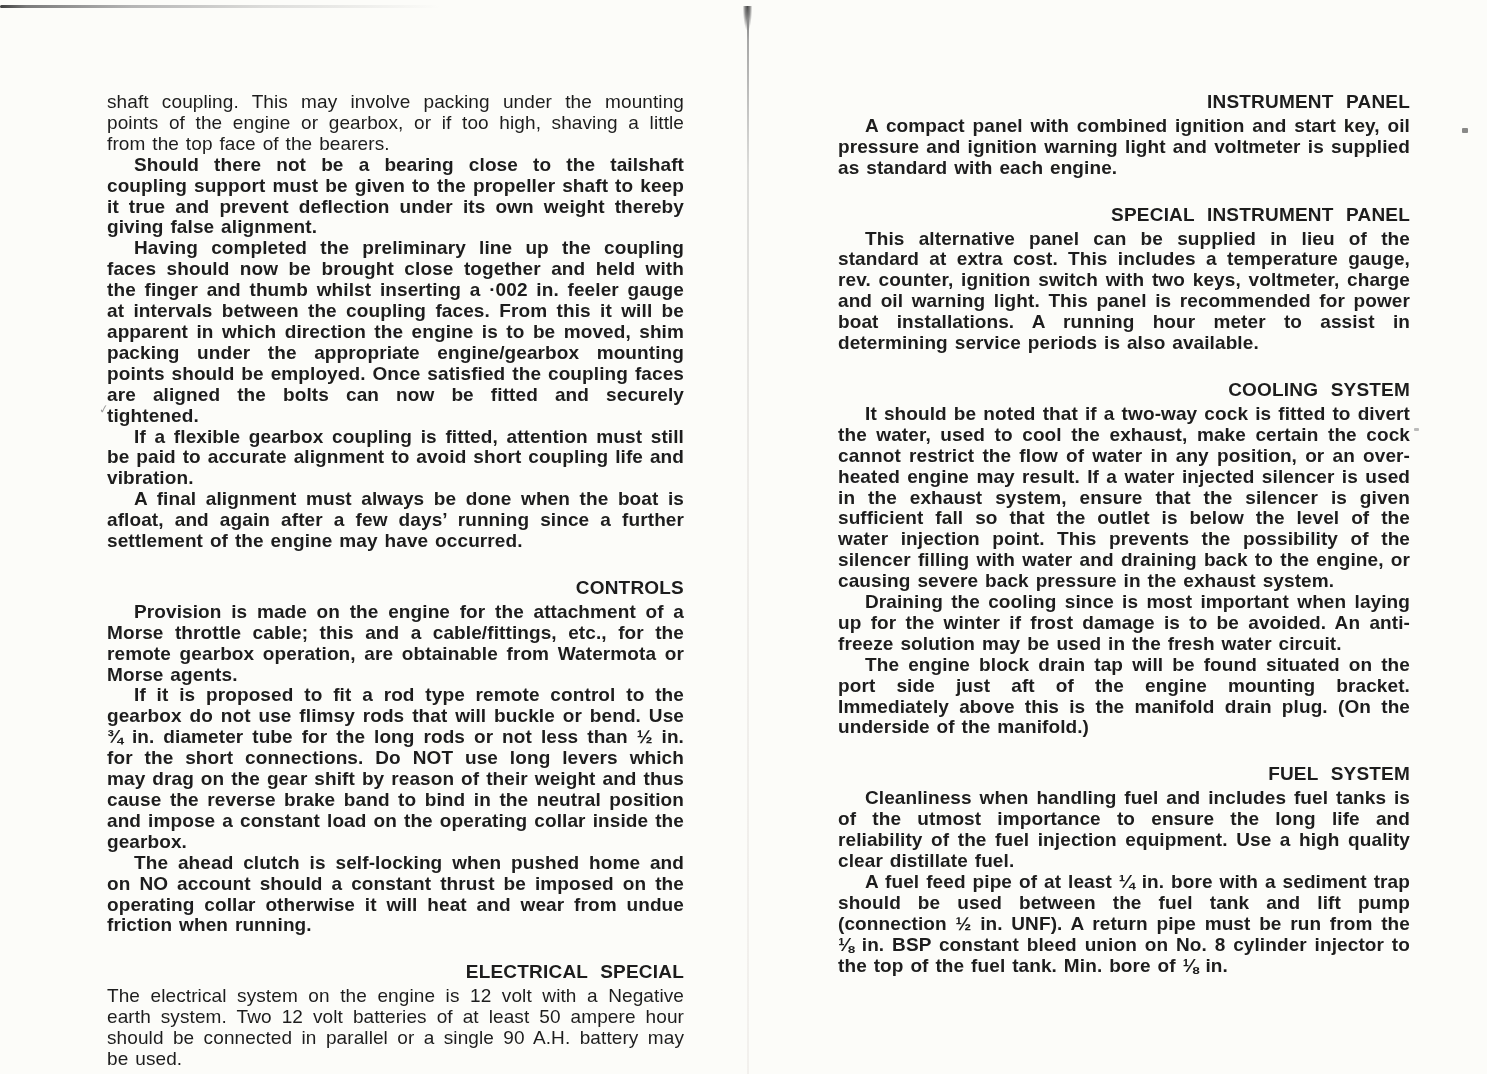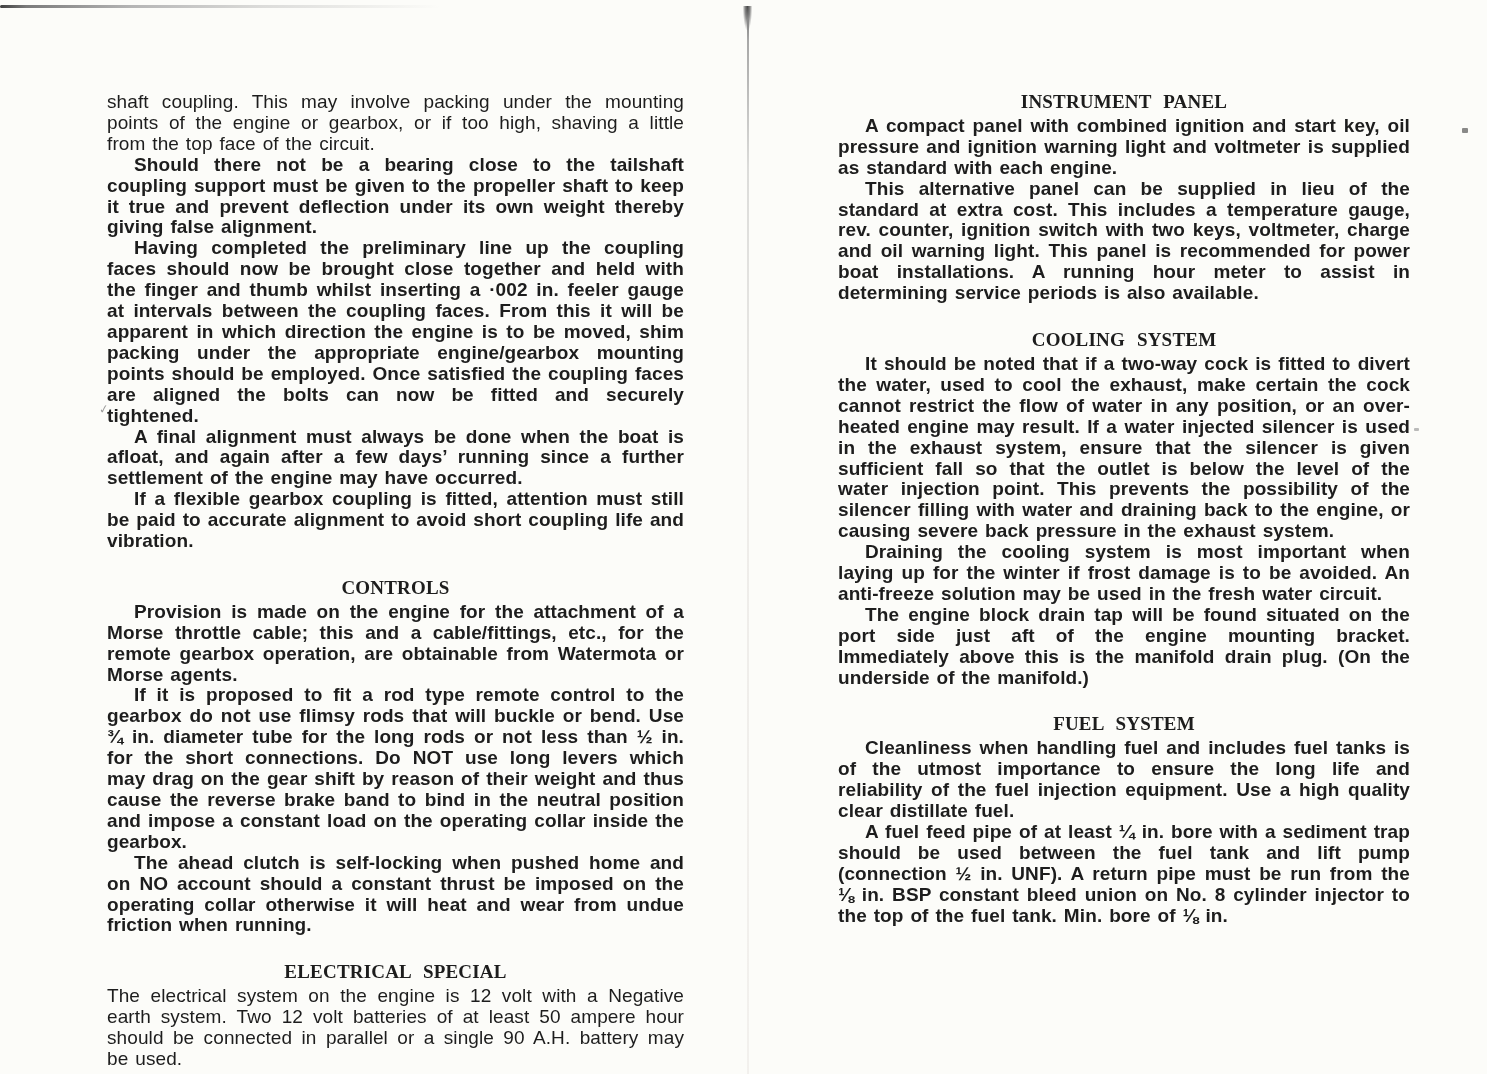--- a/index.html
+++ b/index.html
@@ -25,22 +25,21 @@
   .col-right{left:838px;width:572px;}
   .col p{margin:0;}
   .col p.indent{text-indent:27px;font-weight:bold;}
   .col h2{
     font-size:19px;
     line-height:20.9px;
     font-weight:700;
     margin:26px 0 3px 0;
     word-spacing:7px;
     letter-spacing:0.2px;
-    text-align:center;
-    font-family:Liberation Serif, serif;
+    text-align:right;
   }
   .col h2:first-child{margin-top:0;}
   
   .art-topline{
     position:absolute;top:5px;left:0;height:3px;width:440px;
     background:linear-gradient(90deg,#3f3f3f 0,#7a7a7a 6%,#b5b5b5 30%,#dcdcda 60%,rgba(255,255,255,0) 100%);
     border-radius:2px;
   }
   .crease-line{
     position:absolute;left:747px;top:8px;height:1066px;width:2px;
@@ -63,37 +62,38 @@
 <body>
 
 <div class="page">
   <div class="art-topline"></div>
   <div class="crease-line"></div>
   <div class="crease-wedge"></div>
   <span class="tick">✓</span>
   <span class="speck speck-1"></span>
   <span class="speck speck-2"></span>
   <div class="col col-left" id="col-left">
-      <p class="plain">shaft coupling. This may involve packing under the mounting points of the engine or gearbox, or if too high, shaving a little from the top face of the circuit.</p>
+      <p class="plain">shaft coupling. This may involve packing under the mounting points of the engine or gearbox, or if too high, shaving a little from the top face of the bearers.</p>
       <p class="indent">Should there not be a bearing close to the tailshaft coupling support must be given to the propeller shaft to keep it true and prevent deflection under its own weight thereby giving false alignment.</p>
       <p class="indent">Having completed the preliminary line up the coupling faces should now be brought close together and held with the finger and thumb whilst inserting a ·002 in. feeler gauge at intervals between the coupling faces. From this it will be apparent in which direction the engine is to be moved, shim packing under the appropriate engine/gearbox mounting points should be employed. Once satisfied the coupling faces are aligned the bolts can now be fitted and securely tightened.</p>
+      <p class="indent">If a flexible gearbox coupling is fitted, attention must still be paid to accurate alignment to avoid short coupling life and vibration.</p>
       <p class="indent">A final alignment must always be done when the boat is afloat, and again after a few days’ running since a further settlement of the engine may have occurred.</p>
-      <p class="indent">If a flexible gearbox coupling is fitted, attention must still be paid to accurate alignment to avoid short coupling life and vibration.</p>
       <h2>CONTROLS</h2>
       <p class="indent">Provision is made on the engine for the attachment of a Morse throttle cable; this and a cable/fittings, etc., for the remote gearbox operation, are obtainable from Watermota or Morse agents.</p>
       <p class="indent">If it is proposed to fit a rod type remote control to the gearbox do not use flimsy rods that will buckle or bend. Use ¾ in. diameter tube for the long rods or not less than ½ in. for the short connections. Do NOT use long levers which may drag on the gear shift by reason of their weight and thus cause the reverse brake band to bind in the neutral position and impose a constant load on the operating collar inside the gearbox.</p>
       <p class="indent">The ahead clutch is self-locking when pushed home and on NO account should a constant thrust be imposed on the operating collar otherwise it will heat and wear from undue friction when running.</p>
       <h2>ELECTRICAL SPECIAL</h2>
       <p class="plain">The electrical system on the engine is 12 volt with a Negative earth system. Two 12 volt batteries of at least 50 ampere hour should be connected in parallel or a single 90 A.H. battery may be used.</p>
     </div>
   <div class="col col-right" id="col-right">
       <h2>INSTRUMENT PANEL</h2>
       <p class="indent">A compact panel with combined ignition and start key, oil pressure and ignition warning light and voltmeter is supplied as standard with each engine.</p>
+      <h2>SPECIAL INSTRUMENT PANEL</h2>
       <p class="indent">This alternative panel can be supplied in lieu of the standard at extra cost. This includes a temperature gauge, rev. counter, ignition switch with two keys, voltmeter, charge and oil warning light. This panel is recommended for power boat installations. A running hour meter to assist in determining service periods is also available.</p>
       <h2>COOLING SYSTEM</h2>
       <p class="indent">It should be noted that if a two-way cock is fitted to divert the water, used to cool the exhaust, make certain the cock cannot restrict the flow of water in any position, or an over-heated engine may result. If a water injected silencer is used in the exhaust system, ensure that the silencer is given sufficient fall so that the outlet is below the level of the water injection point. This prevents the possibility of the silencer filling with water and draining back to the engine, or causing severe back pressure in the exhaust system.</p>
-      <p class="indent">Draining the cooling system is most important when laying up for the winter if frost damage is to be avoided. An anti-freeze solution may be used in the fresh water circuit.</p>
+      <p class="indent">Draining the cooling since is most important when laying up for the winter if frost damage is to be avoided. An anti-freeze solution may be used in the fresh water circuit.</p>
       <p class="indent">The engine block drain tap will be found situated on the port side just aft of the engine mounting bracket. Immediately above this is the manifold drain plug. (On the underside of the manifold.)</p>
       <h2>FUEL SYSTEM</h2>
       <p class="indent">Cleanliness when handling fuel and includes fuel tanks is of the utmost importance to ensure the long life and reliability of the fuel injection equipment. Use a high quality clear distillate fuel.</p>
       <p class="indent">A fuel feed pipe of at least ¼ in. bore with a sediment trap should be used between the fuel tank and lift pump (connection ½ in. UNF). A return pipe must be run from the ⅛ in. BSP constant bleed union on No. 8 cylinder injector to the top of the fuel tank. Min. bore of ⅛ in.</p>
     </div>
 </div>
 
 </body></html>

